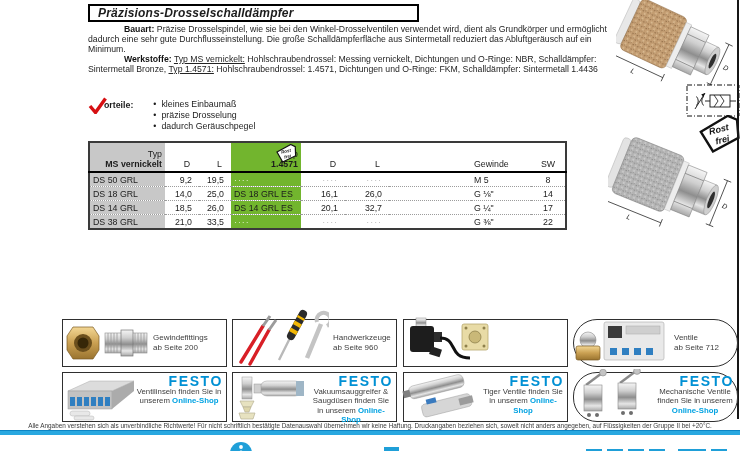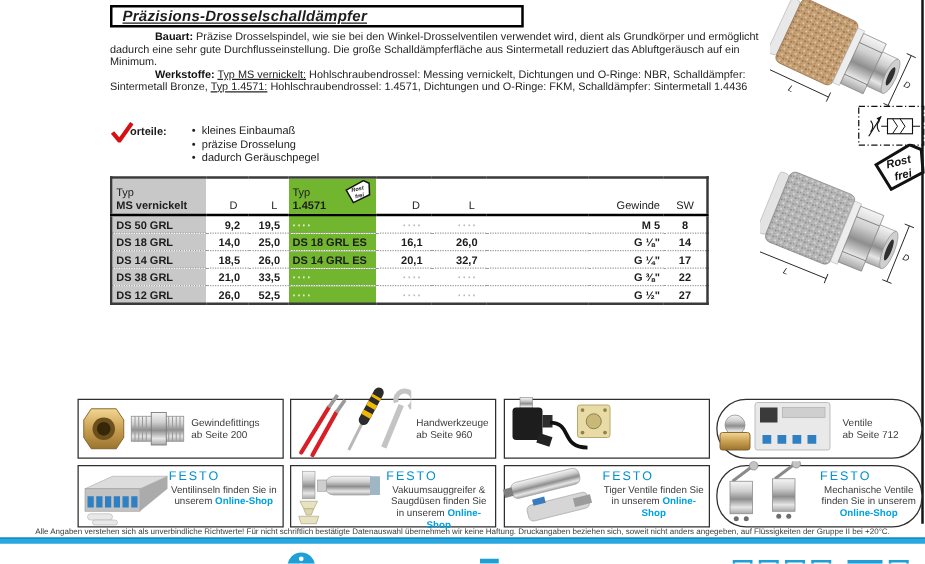--- a/index.html
+++ b/index.html
@@ -2,50 +2,50 @@
 <html><head>
 <meta charset="utf-8">
 <style>
   html,body{margin:0;padding:0;background:#fff;}
   .page{position:relative;width:740px;height:451px;background:#fff;overflow:hidden;
         font-family:"Liberation Sans","DejaVu Sans",sans-serif;color:#1c1c1c;}
 
   
   .title-box{position:absolute;left:88px;top:4px;width:331px;height:18px;border:2px solid #000;
              box-sizing:border-box;display:flex;align-items:center;padding-left:8px;}
-  .title-box span{font-size:12px;font-weight:bold;font-style:italic;letter-spacing:.2px;text-decoration:underline;}
+  .title-box span{font-size:12px;font-weight:bold;font-style:italic;letter-spacing:.2px;}
 
   
   .desc{position:absolute;left:88px;top:25px;width:541px;font-size:8.7px;line-height:9.9px;color:#242424;}
   .desc p{margin:0;}
   .desc b{color:#111;margin-left:36px;}
   .desc .u{text-decoration:underline;}
 
   
   .vorteile{position:absolute;left:88px;top:96px;font-size:8.8px;display:flex;align-items:flex-start;}
   .vorteile .chk{margin-top:1px;}
   .vorteile b{margin-left:-3px;margin-top:4px;}
   .vorteile ul{list-style:none;margin:3px 0 15px 20px;padding:0;}
   .vorteile li{line-height:11px;}
   .vorteile .blt{margin-right:5px;}
 
   
   .spec{position:absolute;left:88px;top:141px;width:477px;border-collapse:collapse;table-layout:fixed;
         font-size:8.8px;border:2px solid #3a3a3a;}
   .spec th{font-weight:normal;vertical-align:bottom;padding:2px 3px 2px 3px;height:24px;line-height:10px;
-           border-bottom:2px solid #000;text-align:left;white-space:nowrap;overflow:hidden;}
-  .spec td{padding:0 3px;height:13px;white-space:nowrap;overflow:hidden;font-weight:bold;}
+           border-bottom:2px solid #000;text-align:right;white-space:nowrap;overflow:hidden;}
+  .spec td{padding:0 3px;height:13px;white-space:nowrap;overflow:hidden;}
   .spec tbody tr td{border-top:1px dotted #9c9c9c;}
   .spec tbody tr:first-child td{border-top:none;}
   .col-typ1{background:#c8c8c8;}
   .col-typ2{background:#72b52e;}
   th.col-typ2{position:relative;}
   .spec .num{text-align:right;padding-right:7px;}
   .spec th.num{text-align:right;padding-right:9px;}
-  .spec .gew{text-align:right;padding-left:3px;}
+  .spec .gew{text-align:left;padding-left:3px;}
   .spec .swc{text-align:center;}
   .spec th.swc{text-align:center;margin-top:12px;}
   td.mutw{color:#b8b8b8;letter-spacing:1px;}
   td.mutg{color:#e4f2d2;letter-spacing:1px;}
   .stamp-sm{position:absolute;right:1px;top:1px;}
 
   
   .photo1{position:absolute;left:616px;top:-3px;}
   .photo2{position:absolute;left:608px;top:133px;}
   .symbol{position:absolute;left:686px;top:84px;}
@@ -57,21 +57,21 @@
   .row1{top:319px;height:48px;}
   .row2{top:372px;height:50px;}
   .c1{left:62px;} .c2{left:232px;} .c3{left:403px;} .c4{left:573px;border-radius:24px;}
   .thumb{position:absolute;}
   .promo-text{position:absolute;left:90px;right:3px;top:50%;transform:translateY(-50%);
               font-size:8px;line-height:9.6px;color:#3d3d3d;}
   .promo-text span{display:block;}
   .promo-text .sub:empty{display:none;}
   .festo-text{position:absolute;left:72px;right:3px;top:4px;font-size:7.8px;line-height:9.2px;
               color:#3d3d3d;text-align:center;}
-  .festo-brand{display:block;text-align:left;font-weight:normal;color:#0090d4;font-size:10px;
+  .festo-brand{display:block;text-align:right;font-weight:bold;color:#0090d4;font-size:14px;
                letter-spacing:1.6px;margin-bottom:1px;}
   .shop-link{color:#00a2e2;font-weight:bold;}
 
   
   .disclaimer{position:absolute;left:0;top:422px;width:740px;text-align:center;font-size:6.4px;color:#3a3a3a;}
   .rule{position:absolute;left:0;top:430px;width:740px;height:4px;background:#29a8e0;border-top:1px solid #0d85c4;}
   .info-frag{position:absolute;left:229px;top:441px;}
   .dash-frag{position:absolute;left:384px;top:447px;width:15px;height:4px;background:#1f9fd8;}
   .logo-frag{position:absolute;left:586px;top:443px;}
 </style>
@@ -221,31 +221,20 @@
         <td class="col-typ1">DS 38 GRL</td>
         <td class="num">21,0</td>
         <td class="num">33,5</td>
         <td class="col-typ2 mutg">····</td>
         <td class="num mutw">····</td>
         <td class="num mutw">····</td>
         <td></td>
         <td class="gew">G ⅜"</td>
         <td class="swc">22</td>
       </tr>
-      <tr>
-        <td class="col-typ1">DS 12 GRL</td>
-        <td class="num">26,0</td>
-        <td class="num">52,5</td>
-        <td class="col-typ2 mutg">····</td>
-        <td class="num mutw">····</td>
-        <td class="num mutw">····</td>
-        <td></td>
-        <td class="gew">G ½"</td>
-        <td class="swc">27</td>
-      </tr>
     </tbody>
   </table>
 
   <span class="photo1">
     <svg width="124" height="96" viewBox="0 0 124 96">
       <g transform="rotate(25 62 48)">
         <rect x="2" y="24" width="8" height="48" rx="3" fill="#e8e8e8" stroke="#c0c0c0" stroke-width=".6"></rect>
         <rect x="10" y="20" width="50" height="56" rx="5" fill="url(#spkb)" stroke="#8f6b45" stroke-width=".5"></rect>
         <rect x="60" y="24" width="6" height="48" fill="#ededed" stroke="#bbb" stroke-width=".5"></rect>
         <rect x="66" y="26" width="20" height="44" fill="url(#met)" stroke="#777" stroke-width=".5"></rect>

